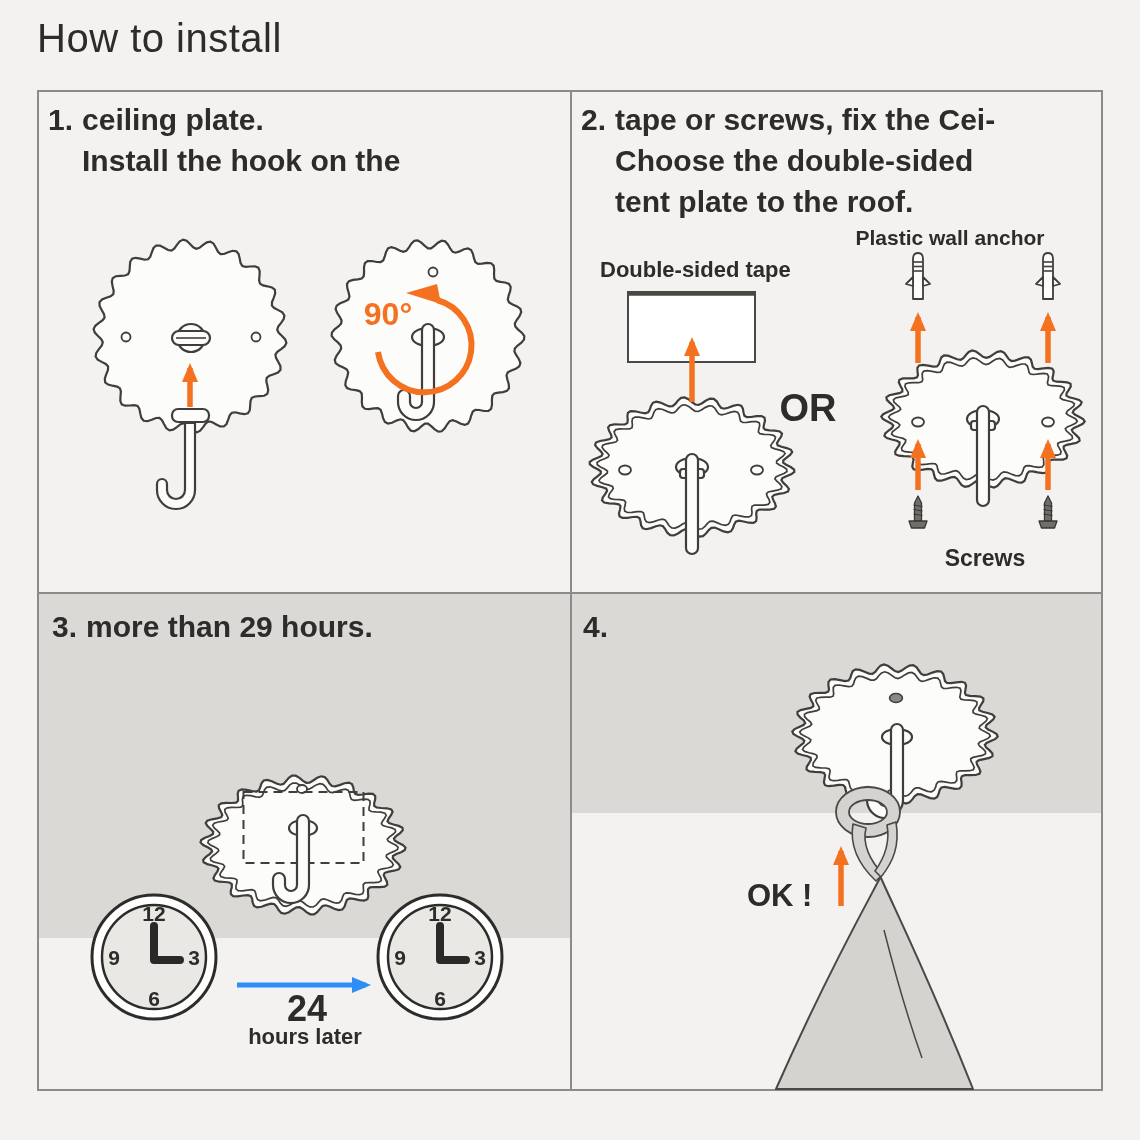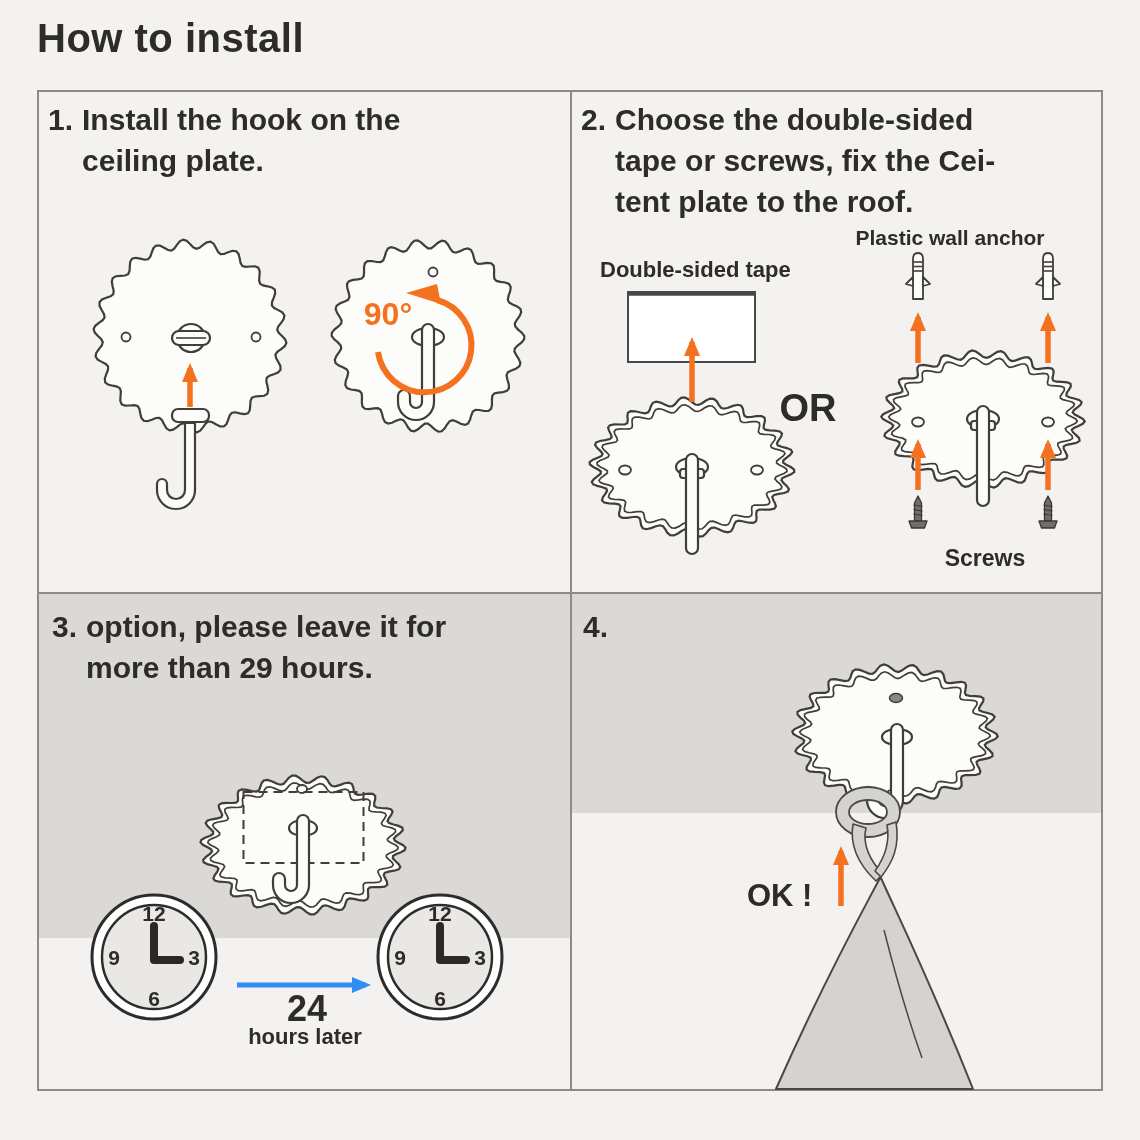--- a/index.html
+++ b/index.html
@@ -3,21 +3,21 @@
 <meta charset="utf-8">
 <style>
   :root{
     --background:#f3f2f0; --ceiling-gray:#dbd9d6; --border-gray:#8d8b89;
     --ink:#2d2c2a; --outline:#403d3a; --accent-orange:#f4711f; --arrow-blue:#2e8ef5;
     --plate-white:#fcfcfa; --tent-gray:#d5d3d0; --metal-gray:#716e6a; --clock-face:#eae8e5;
   }
   html,body{margin:0;padding:0}
   .page{position:relative;width:1140px;height:1140px;background:var(--background);
         font-family:"Liberation Sans","DejaVu Sans",sans-serif;overflow:hidden}
-  .title{position:absolute;left:37px;top:16px;font-size:40px;font-weight:bold;color:var(--ink);letter-spacing:.5px}
+  .title{position:absolute;left:37px;top:16px;font-size:40px;font-weight:normal;color:var(--ink);letter-spacing:.5px}
   .grid{position:absolute;left:37px;top:90px;width:1066px;height:1001px;border:2px solid var(--border-gray);box-sizing:border-box}
   .ceiling{position:absolute;background:var(--ceiling-gray)}
   #ceiling3{left:0;top:500px;width:531px;height:346px}
   #ceiling4{left:533px;top:500px;width:529px;height:221px}
   .divider-v{position:absolute;left:531px;top:0;width:2px;height:997px;background:var(--border-gray)}
   .divider-h{position:absolute;left:0;top:500px;width:1062px;height:2px;background:var(--border-gray)}
   .step{position:absolute;display:flex;gap:9px;font-size:30px;font-weight:bold;color:var(--ink);line-height:41px;white-space:nowrap}
   #s1{left:48px;top:99px} #s2{left:581px;top:99px} #s3{left:52px;top:606px} #s4{left:583px;top:606px}
   svg.overlay{position:absolute;left:0;top:0;font-family:"Liberation Sans","DejaVu Sans",sans-serif;font-weight:bold}
   .plate{fill:var(--plate-white);stroke:var(--outline);stroke-width:2.2}
@@ -59,38 +59,37 @@
   <div class="grid">
     <div class="ceiling" id="ceiling3"></div>
     <div class="ceiling" id="ceiling4"></div>
     <div class="divider-v"></div>
     <div class="divider-h"></div>
   </div>
 
   <div class="step" id="s1">
     <span>1.</span>
     <div class="lines">
+      <div>ceiling plate.</div>
       <div>Install the hook on the</div>
-      <div>ceiling plate.</div>
     </div>
   </div>
 
   <div class="step" id="s2">
     <span>2.</span>
     <div class="lines">
+      <div>tape or screws, fix the Cei-</div>
       <div>Choose the double-sided</div>
-      <div>tape or screws, fix the Cei-</div>
       <div>tent plate to the roof.</div>
     </div>
   </div>
 
   <div class="step" id="s3">
     <span>3.</span>
     <div class="lines">
-      <div>option, please leave it for</div>
       <div>more than 29 hours.</div>
     </div>
   </div>
 
   <div class="step" id="s4">
     <span>4.</span>
   </div>
 
   <svg class="overlay" width="1140" height="1140" viewBox="0 0 1140 1140">
     <defs>

